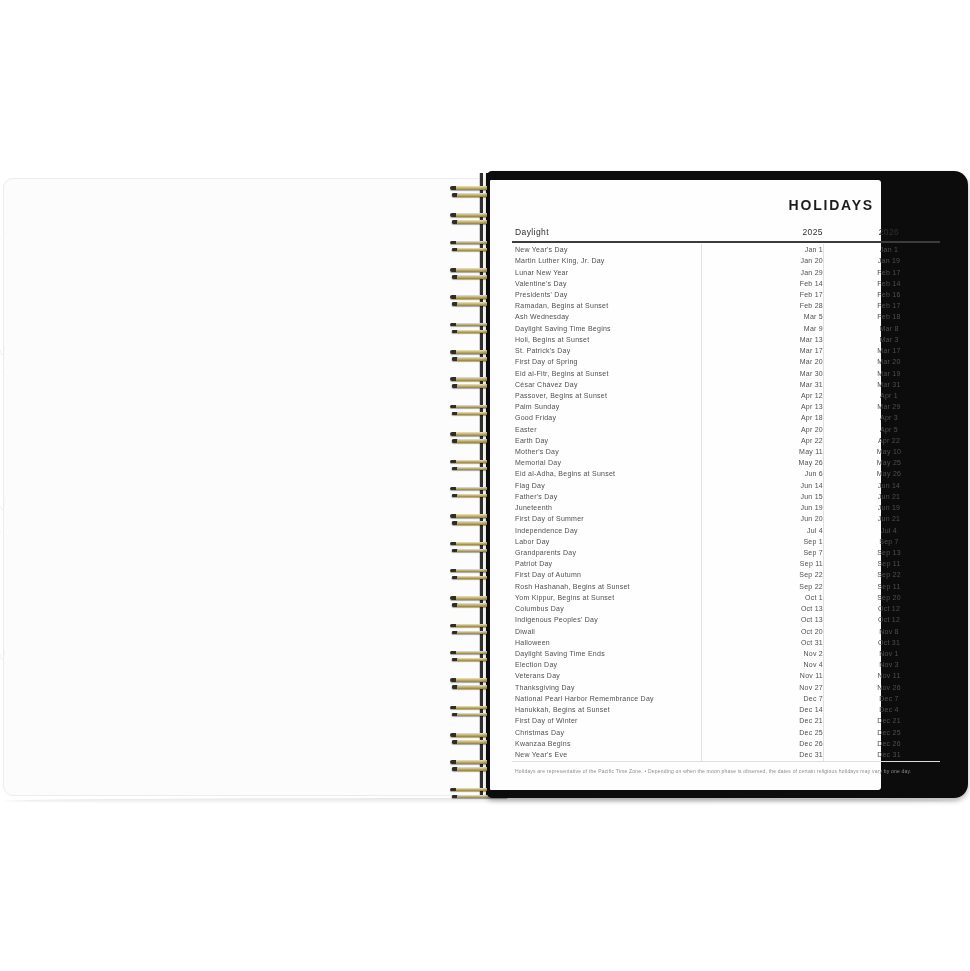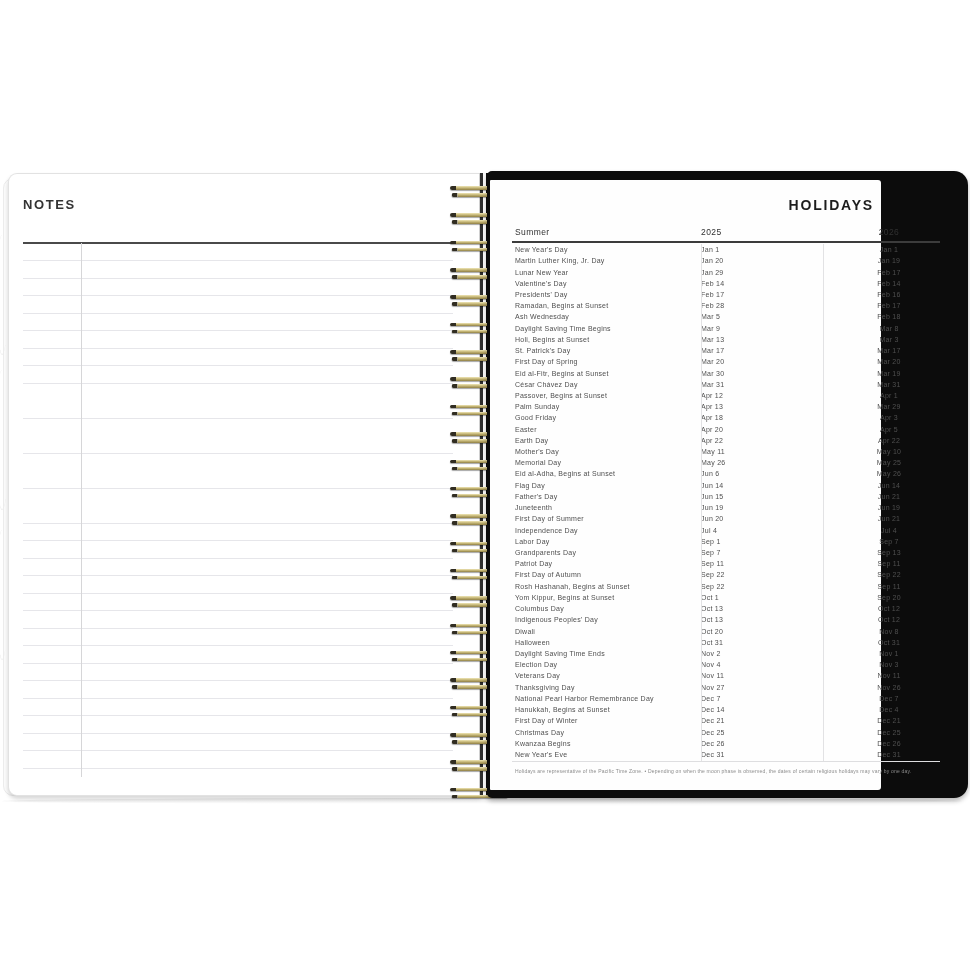--- a/index.html
+++ b/index.html
@@ -51,47 +51,41 @@
   .thead { position:absolute; left:0; top:44px; width:465px; height:16px;
     display:flex; align-items:center; font-size:8.5px; color:#303030; letter-spacing:0.4px; }
   .thead .c-name { font-size:8.5px; }
   .head-rule { position:absolute; left:22px; top:61px; width:428px; height:2px; background:#3c3c3c; }
 
   .tbody { position:absolute; left:0; top:64px; width:465px; height:516px;
     display:flex; flex-direction:column; }
   .trow { flex:1; display:flex; align-items:center; font-size:7px; color:#4f4f4f;
     letter-spacing:0.25px; line-height:1; }
   .c-name { flex:1; padding-left:25px; text-align:left; white-space:nowrap; }
-  .c-y1 { width:122px; text-align:left; }
+  .c-y1 { width:122px; text-align:right; }
   .c-y2 { width:132px; text-align:center; }
   .col-sep { position:absolute; top:64px; width:1px; height:517px; background:#e2e2e4; }
   .sep1 { left:211px; } .sep2 { left:333px; }
   .bottom-rule { position:absolute; left:22px; top:581px; width:428px; height:1px; background:#dedee0; }
   .footnote { position:absolute; left:25px; top:588px; width:420px; font-size:5px;
     color:#8c8c8c; letter-spacing:0.2px; white-space:nowrap; }
 
   .table-shadow { position:absolute; left:2px; top:798px; width:960px; height:6px;
     background:linear-gradient(180deg, rgba(0,0,0,0.10), rgba(0,0,0,0)); border-radius:50%; }
 </style>
 </head>
 <body>
 
 <div class="book">
 
   <div class="under-page"></div>
   <div class="page-arc arc1"></div>
   <div class="page-arc arc2"></div>
   <div class="page-arc arc3"></div>
 
-  <div class="left-page">
-    <div class="notes-title">NOTES</div>
-    <div class="notes-rule"></div>
-    <div class="ruled-area"></div>
-    <div class="notes-margin-line"></div>
-  </div>
 
   <div class="binding-gap"></div>
   <div class="spiral">
       <div class="coil" style="top: 0px;">
         <div class="wire"></div>
         <div class="wire w2"></div>
       </div>
       <div class="coil" style="top: 27.35px;">
         <div class="wire"></div>
         <div class="wire w2"></div>
@@ -180,21 +174,21 @@
         <div class="wire"></div>
         <div class="wire w2"></div>
       </div>
     </div>
 
   <div class="right-cover"></div>
   <div class="right-page">
     <div class="holidays-title">HOLIDAYS</div>
 
     <div class="thead">
-      <div class="c-name">Summer</div>
+      <div class="c-name">Daylight</div>
       <div class="c-y1">2025</div>
       <div class="c-y2">2026</div>
     </div>
     <div class="head-rule"></div>
 
     <div class="tbody">
         <div class="trow">
           <div class="c-name">New Year's Day</div>
           <div class="c-y1">Jan 1</div>
           <div class="c-y2">Jan 1</div>

